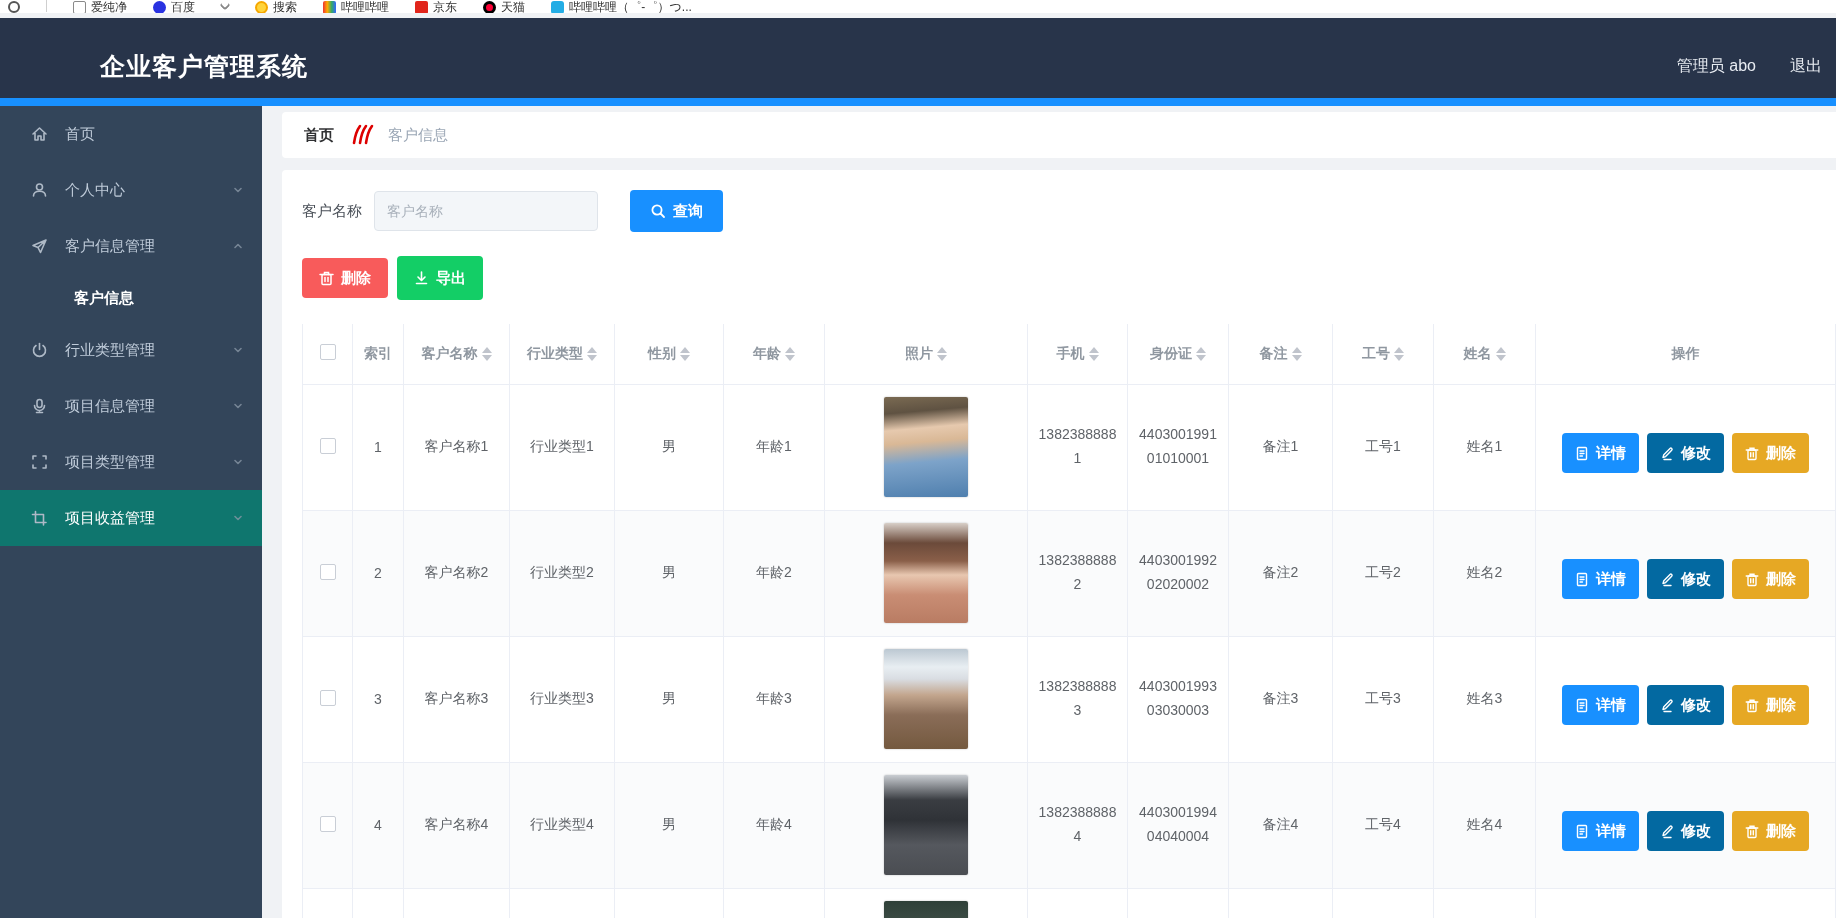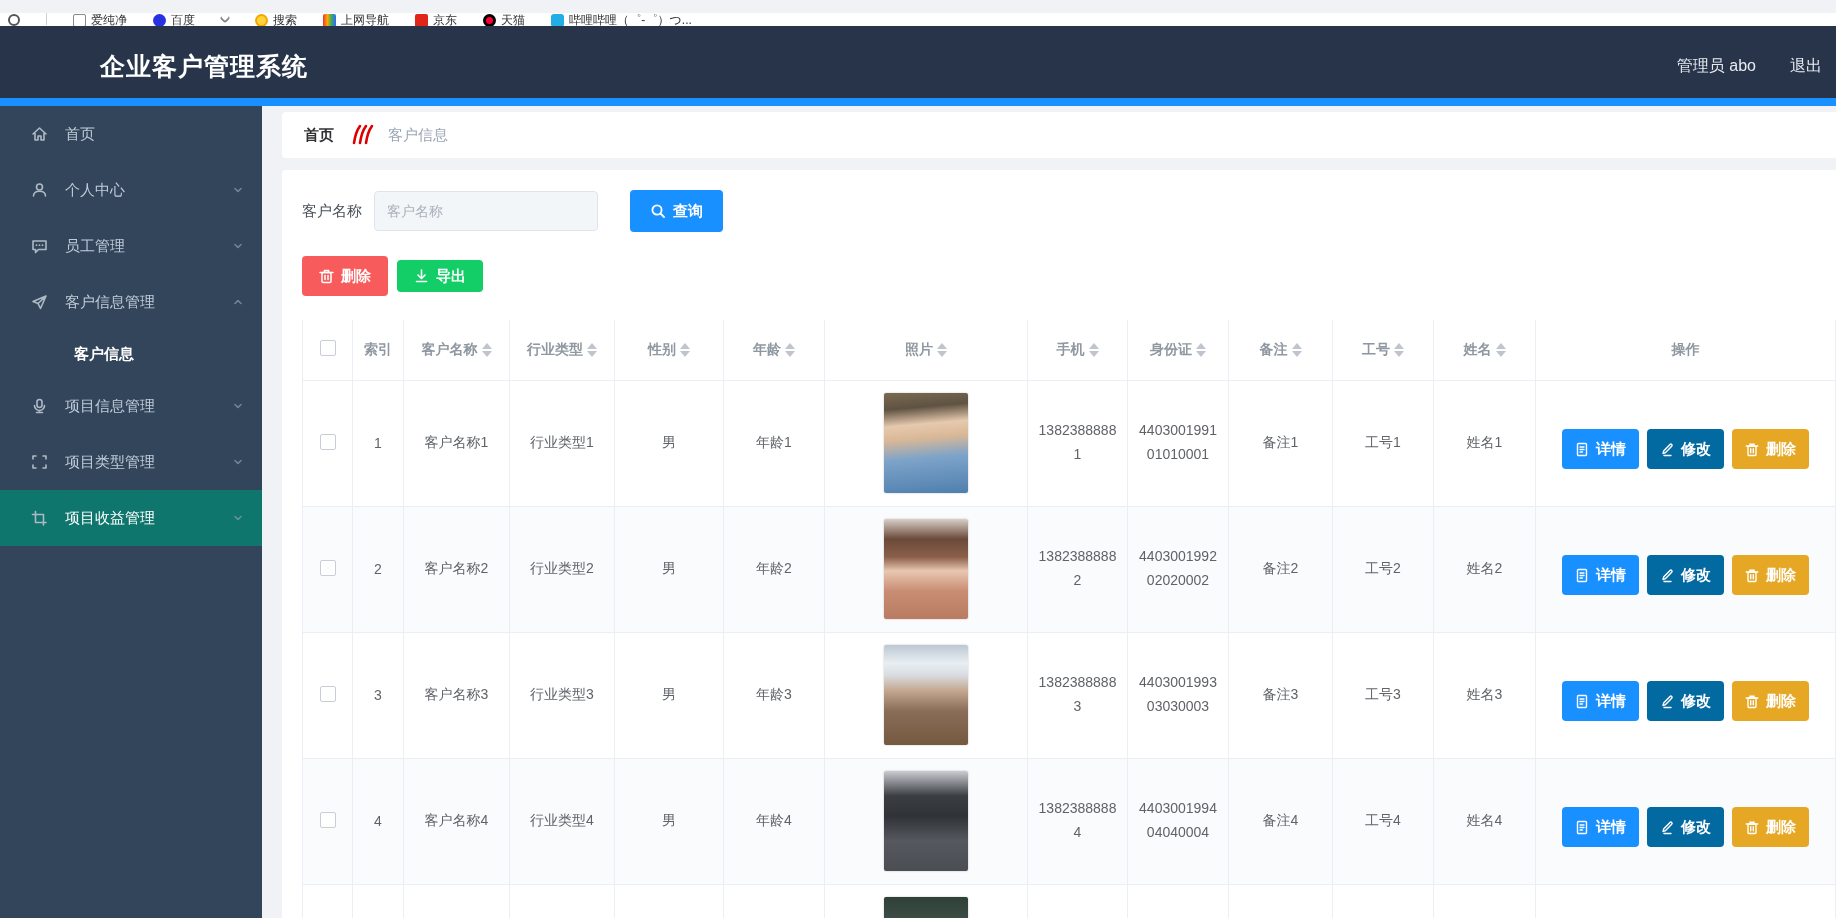--- a/index.html
+++ b/index.html
@@ -1,20 +1,20 @@
 <!DOCTYPE html>
 <html><head>
 <meta charset="utf-8">
 <style>
   * { margin:0; padding:0; box-sizing:border-box; }
   html,body { width:1836px; height:918px; overflow:hidden; }
   body { font-family:"Liberation Sans","DejaVu Sans",sans-serif; background:#f0f2f5; position:relative; }
 
   
-  .bookmarks-bar { position:absolute; left:0; top:13px; width:1836px; height:13px; background:#ffffff;
+  .bookmarks-bar { position:absolute; left:0; top:0; width:1836px; height:13px; background:#ffffff;
     display:flex; align-items:flex-start; gap:26px; padding-left:8px; overflow:hidden; z-index:5;
     font-size:12px; color:#333; white-space:nowrap; }
   .bm-item { display:flex; align-items:center; gap:5px; height:22px; margin-top:-4px; }
   .bm-ico { width:13px; height:13px; border-radius:3px; display:inline-block; flex:none; }
   .bm-sep { width:1px; height:14px; background:#cfcfcf; margin-top:-2px; }
   .ico-device{ border:2px solid #555; border-radius:50%; background:#fff; width:12px; height:12px;}
   .ico-folder{ border:1.5px solid #8a8a8a; border-radius:2px; background:#fff; }
   .ico-baidu{ background:#2932e1; border-radius:50%; }
   .ico-chevron{ border:none; width:8px; height:8px; border-right:2px solid #888; border-bottom:2px solid #888; transform:rotate(45deg); margin-top:-4px;}
   .ico-search-y{ background:#ffd43b; border-radius:50%; border:2px solid #f5a700; }
@@ -55,21 +55,21 @@
   .search-row { display:flex; align-items:center; gap:10px; }
   .search-label { font-size:15px; color:#4a5058; margin-right:2px; }
   .search-input { width:224px; height:40px; background:#f3f6f9; border:1px solid #dfe4ea; border-radius:4px;
     padding:0 12px; font-size:14px; color:#333; outline:none; font-family:inherit; }
   .search-input::placeholder { color:#a8b0ba; }
   .btn { display:inline-flex; align-items:center; justify-content:center; gap:7px; border:none; border-radius:4px;
     color:#fff; font-size:15px; font-weight:bold; cursor:pointer; font-family:inherit; }
   .btn-query { background:#1890ff; height:42px; padding:0 20px; margin-left:22px; }
   .toolbar-row { display:flex; align-items:center; gap:9px; margin-top:24px; }
   .btn-delete { background:#f85b5b; height:40px; padding:0 17px; }
-  .btn-export { background:#13ce66; height:32px; padding:0 17px; }
+  .btn-export { background:#13ce66; height:44px; padding:0 17px; }
 
   
   .table-wrap { margin-top:24px; }
   table.data-table { border-collapse:collapse; table-layout:fixed; width:1533px; font-size:14px; }
   .data-table th, .data-table td { border:1px solid #ebeef5; border-top:none; text-align:center; vertical-align:middle; }
   .data-table th { height:60px; color:#8f97a0; font-weight:bold; background:#fff; padding:0 6px; }
   .data-table td { height:126px; color:#5f6368; padding:0 10px; }
   .data-table td.wrapnum { word-break:break-all; line-height:1.7; }
   .data-table tr.stripe td { background:#fafbfc; }
   .th-inner { display:inline-flex; align-items:center; justify-content:center; gap:4px; }
@@ -107,21 +107,21 @@
     </span>
     <span class="bm-item">
       <span class="bm-ico ico-chevron"></span>
     </span>
     <span class="bm-item">
       <span class="bm-ico ico-search-y"></span>
       <span>搜索</span>
     </span>
     <span class="bm-item">
       <span class="bm-ico ico-2345"></span>
-      <span>上网导航</span>
+      <span>哔哩哔哩</span>
     </span>
     <span class="bm-item">
       <span class="bm-ico ico-jd"></span>
       <span>京东</span>
     </span>
     <span class="bm-item">
       <span class="bm-ico ico-tmall"></span>
       <span>天猫</span>
     </span>
     <span class="bm-item">
@@ -151,42 +151,38 @@
         <circle cx="9.5" cy="6" r="3" fill="none" stroke="#aeb9c6" stroke-width="1.6" stroke-linecap="round" stroke-linejoin="round"></circle>
         <path d="M3.5 15 c0-3.2 2.7-4.8 6-4.8 s6 1.6 6 4.8" fill="none" stroke="#aeb9c6" stroke-width="1.6" stroke-linecap="round" stroke-linejoin="round"></path>
       </svg>
       <span class="mi-label">个人中心</span>
       <svg class="chev" width="12" height="12" viewBox="0 0 12 12">
         <path d="M3 4.5 L6 7.5 L9 4.5" fill="none" stroke="#8b99a8" stroke-width="1.6" stroke-linecap="round" stroke-linejoin="round"></path>
       </svg>
     </div>
     <div class="menu-item">
       <svg class="mi-ico" width="19" height="18" viewBox="0 0 19 18">
-        <path d="M3 4 h13 v8.5 h-7.5 l-3 3 v-3 H3 Z" fill="none" stroke="#aeb9c6" stroke-width="1.6" stroke-linecap="round" stroke-linejoin="round"></path>
-        <g fill="#aeb9c6">
-          <circle cx="6.5" cy="8.2" r=".9"></circle>
-          <circle cx="9.5" cy="8.2" r=".9"></circle>
-          <circle cx="12.5" cy="8.2" r=".9"></circle>
-        </g>
-      </svg>
-      <span class="mi-label">员工管理</span>
-      <svg class="chev" width="12" height="12" viewBox="0 0 12 12">
-        <path d="M3 4.5 L6 7.5 L9 4.5" fill="none" stroke="#8b99a8" stroke-width="1.6" stroke-linecap="round" stroke-linejoin="round"></path>
-      </svg>
-    </div>
-    <div class="menu-item">
-      <svg class="mi-ico" width="19" height="18" viewBox="0 0 19 18">
         <path d="M16 3 L3 8.5 L8 10.5 L10.5 15.5 Z M8 10.5 L16 3" fill="none" stroke="#aeb9c6" stroke-width="1.6" stroke-linecap="round" stroke-linejoin="round"></path>
       </svg>
       <span class="mi-label">客户信息管理</span>
       <svg class="chev" width="12" height="12" viewBox="0 0 12 12">
         <path d="M3 7.5 L6 4.5 L9 7.5" fill="none" stroke="#8b99a8" stroke-width="1.6" stroke-linecap="round" stroke-linejoin="round"></path>
       </svg>
     </div>
     <div class="submenu-item">客户信息</div>
+    <div class="menu-item">
+      <svg class="mi-ico" width="19" height="18" viewBox="0 0 19 18">
+        <path d="M9.5 2.5 v6" fill="none" stroke="#aeb9c6" stroke-width="1.6" stroke-linecap="round" stroke-linejoin="round"></path>
+        <path d="M6 4.5 a6 6 0 1 0 7 0" fill="none" stroke="#aeb9c6" stroke-width="1.6" stroke-linecap="round" stroke-linejoin="round"></path>
+      </svg>
+      <span class="mi-label">行业类型管理</span>
+      <svg class="chev" width="12" height="12" viewBox="0 0 12 12">
+        <path d="M3 4.5 L6 7.5 L9 4.5" fill="none" stroke="#8b99a8" stroke-width="1.6" stroke-linecap="round" stroke-linejoin="round"></path>
+      </svg>
+    </div>
     <div class="menu-item">
       <svg class="mi-ico" width="19" height="18" viewBox="0 0 19 18">
         <rect x="7" y="2.5" width="5" height="8" rx="2.5" fill="none" stroke="#aeb9c6" stroke-width="1.6" stroke-linecap="round" stroke-linejoin="round"></rect>
         <path d="M4.5 8.5 a5 5 0 0 0 10 0 M9.5 13.5 v2 M6.5 15.5 h6" fill="none" stroke="#aeb9c6" stroke-width="1.6" stroke-linecap="round" stroke-linejoin="round"></path>
       </svg>
       <span class="mi-label">项目信息管理</span>
       <svg class="chev" width="12" height="12" viewBox="0 0 12 12">
         <path d="M3 4.5 L6 7.5 L9 4.5" fill="none" stroke="#8b99a8" stroke-width="1.6" stroke-linecap="round" stroke-linejoin="round"></path>
       </svg>
     </div>

